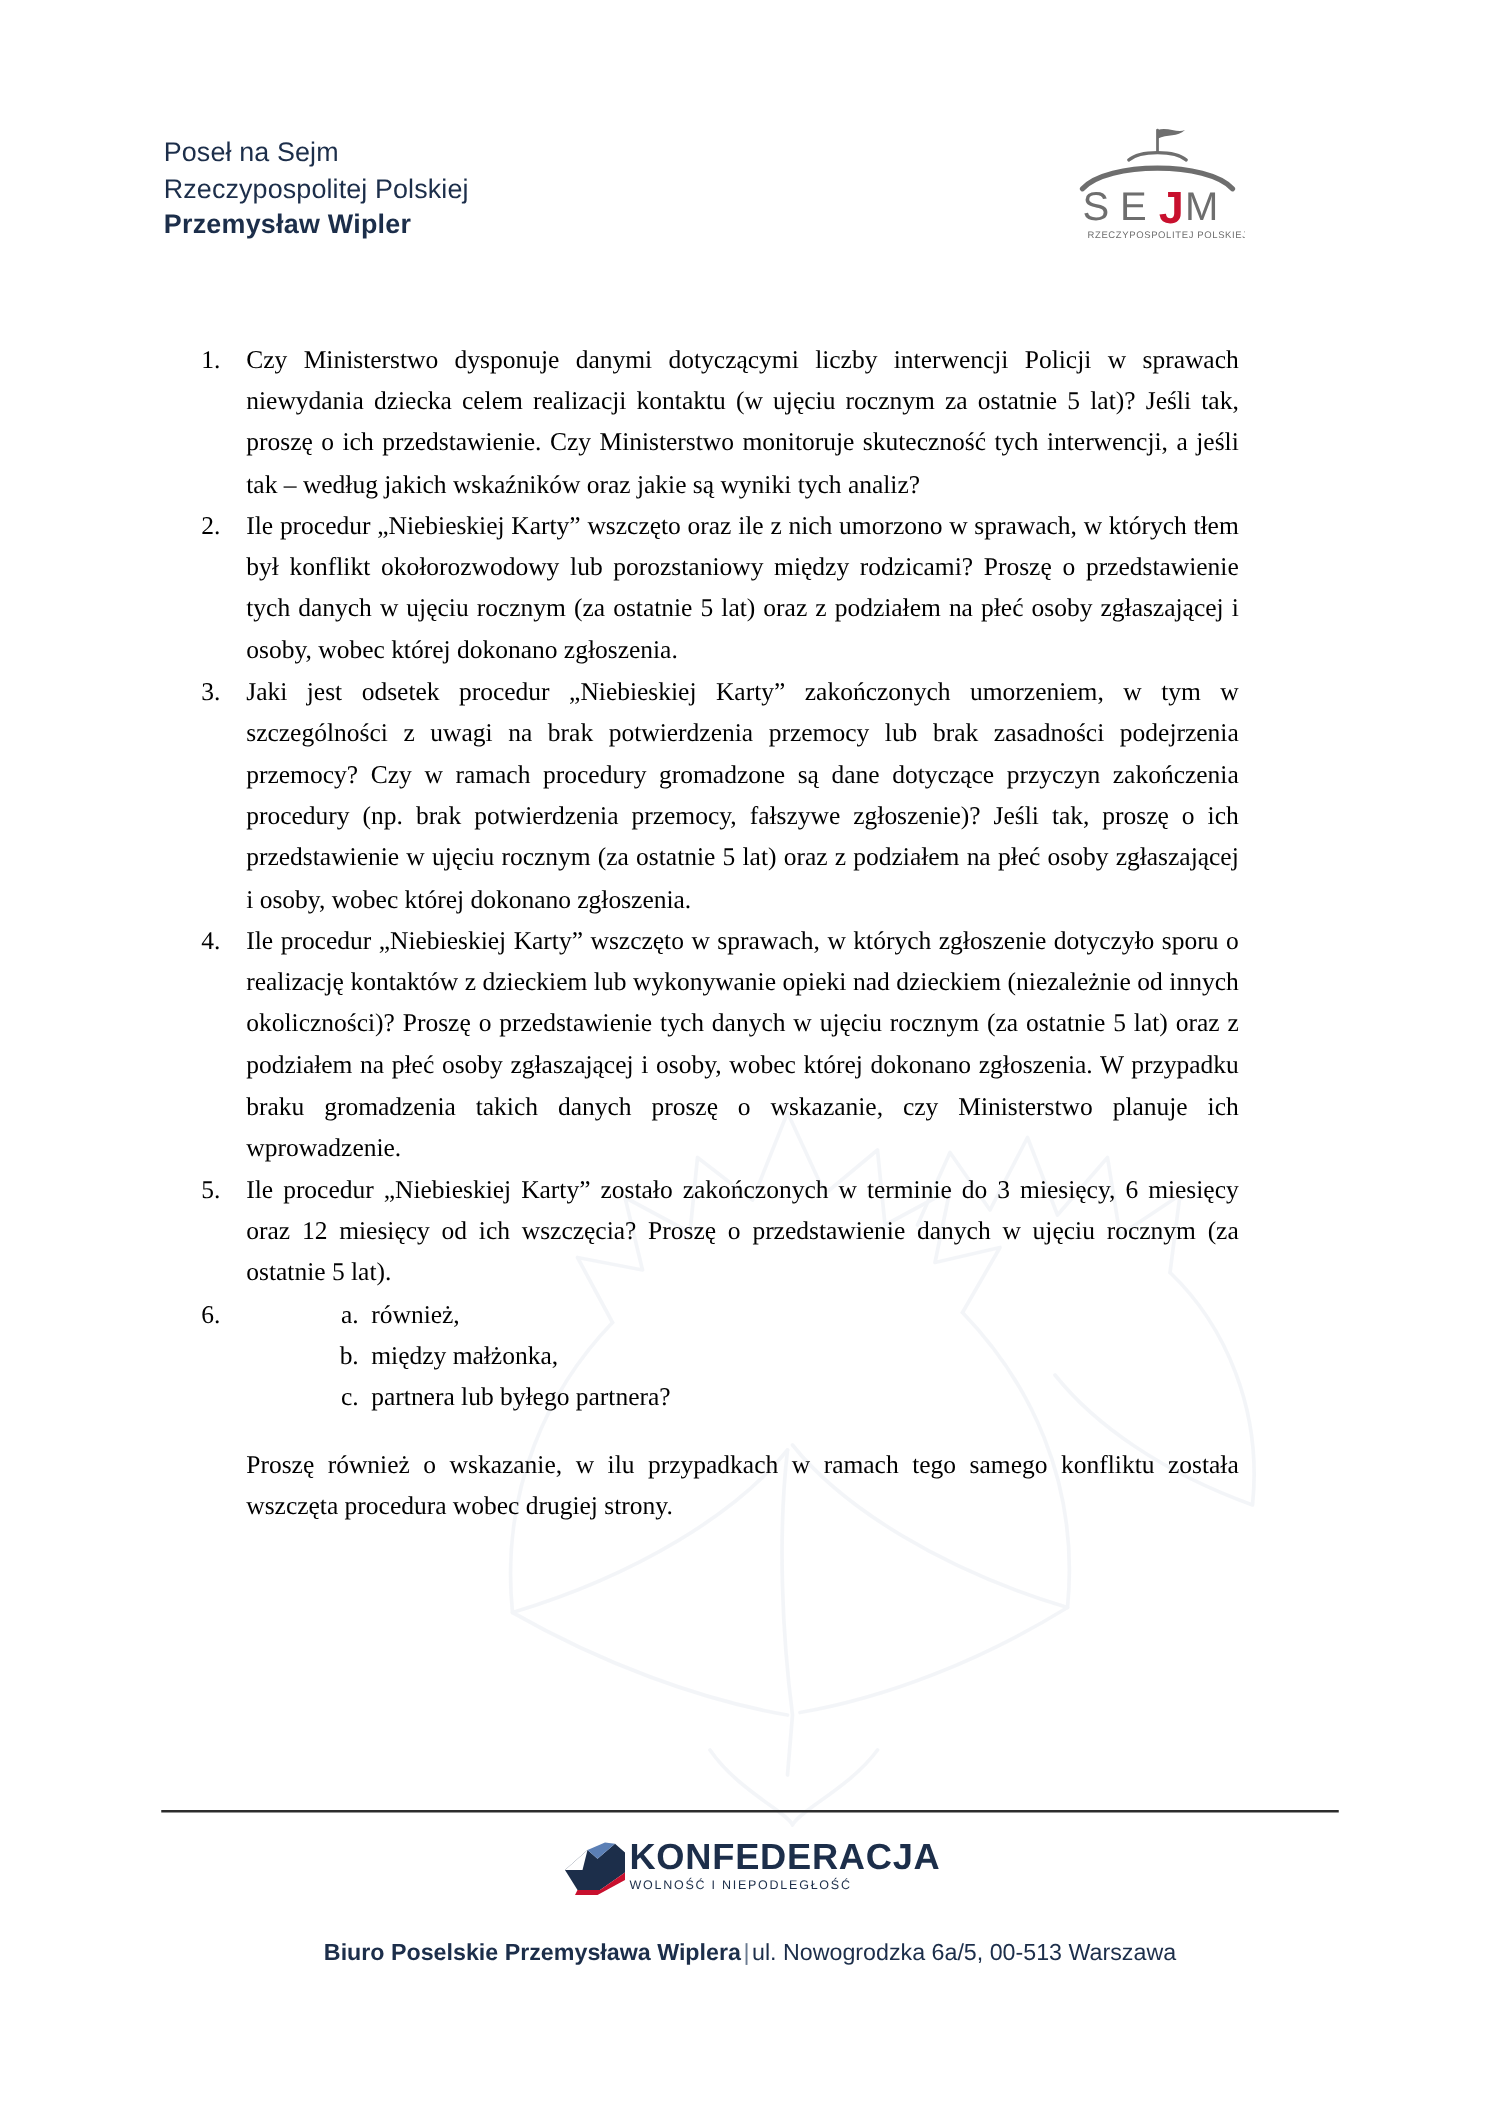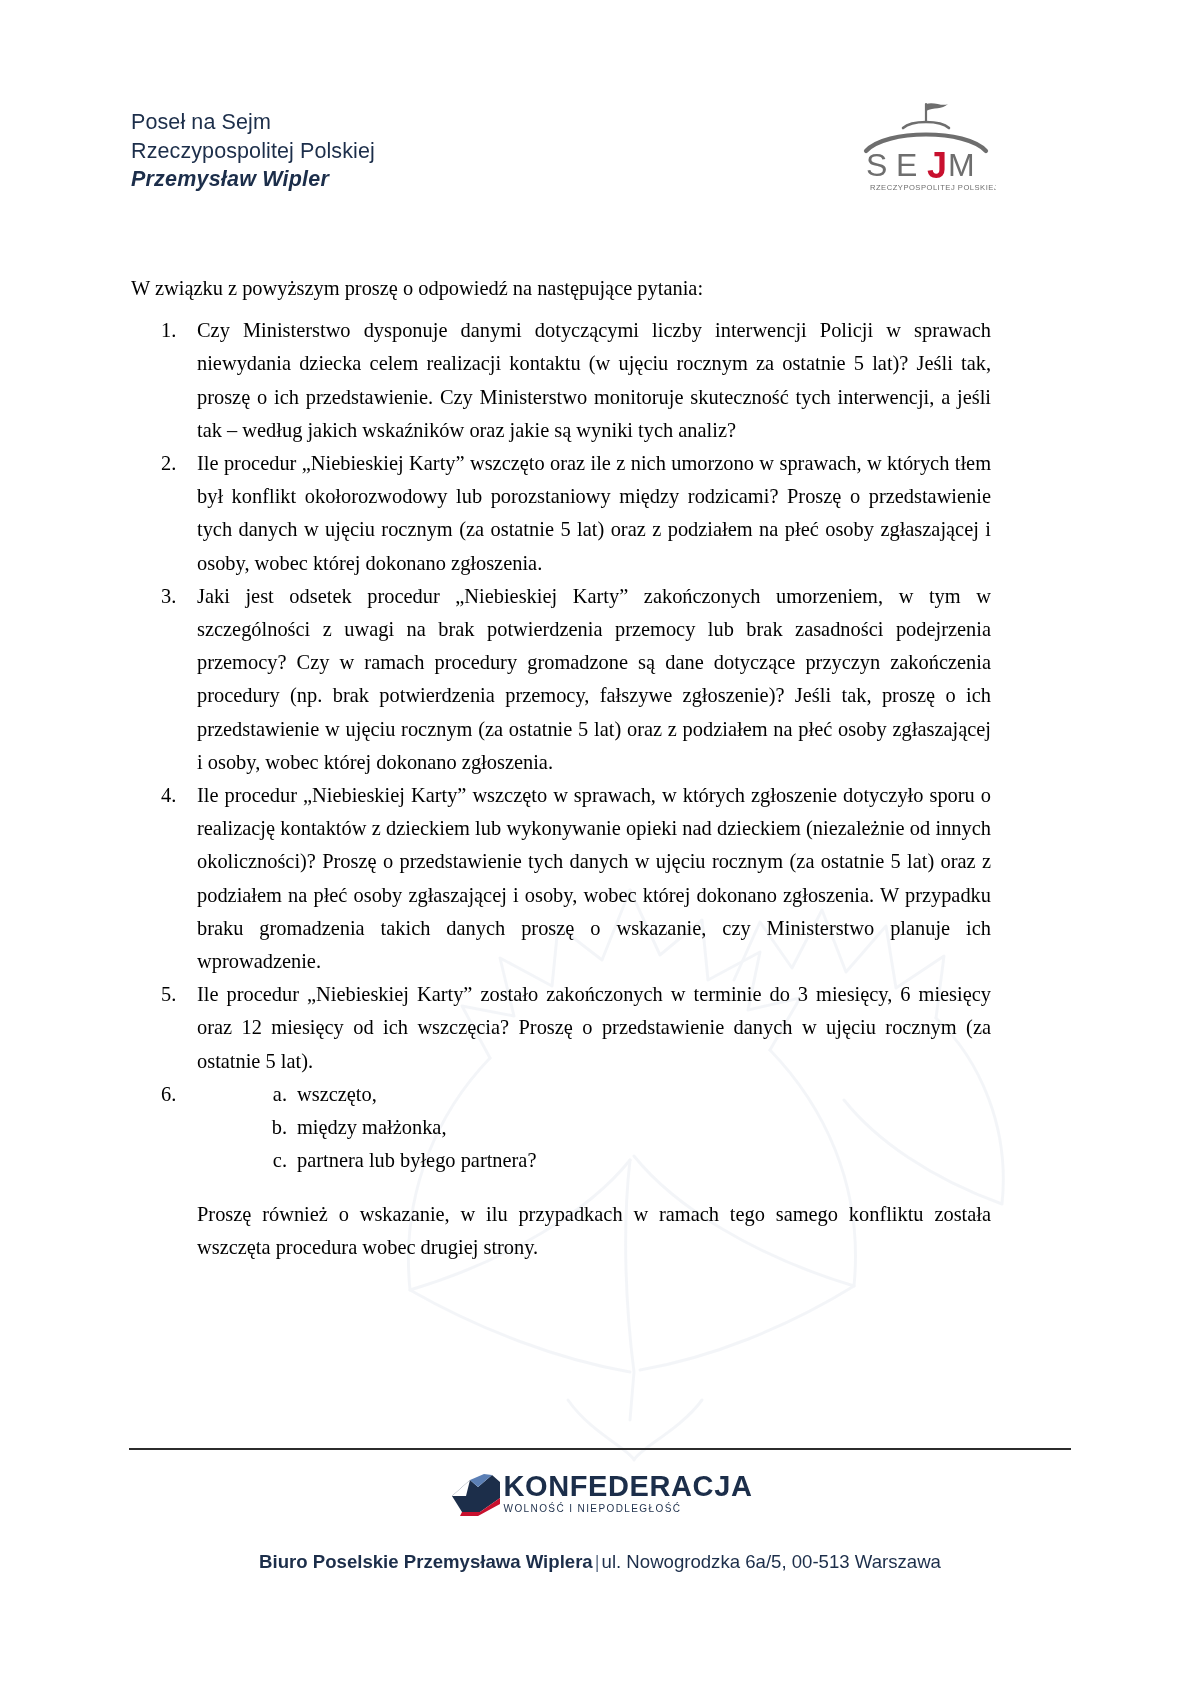--- a/index.html
+++ b/index.html
@@ -46,21 +46,20 @@
     line-height: 28.5px;
     letter-spacing: 0.1px;
   }
   .header-text .line {
     display: block;
     white-space: nowrap;
   }
   .header-text .name {
     font-weight: bold;
     letter-spacing: 0.2px;
-    font-style: italic;
   }
 
   
   .sejm-logo {
     position: absolute;
     left: 856px;
     top: 98px;
     width: 140px;
     height: 96px;
   }
@@ -226,21 +225,20 @@
         <text x="71" y="80" font-family="Liberation Sans, sans-serif" font-size="36" fill="#c8102e" font-weight="bold">J</text>
         <text x="92" y="78" font-family="Liberation Sans, sans-serif" font-size="32" fill="#6e6e6e">M</text>
 
         <text x="14" y="92" font-family="Liberation Sans, sans-serif" font-size="7.6" fill="#6e6e6e" letter-spacing="0.5">RZECZYPOSPOLITEJ POLSKIEJ</text>
       </svg>
     </div>
   </div>
 
   <div class="body-area">
 
-    <p class="intro">W związku z powyższym proszę o odpowiedź na następujące pytania:</p>
 
     <ol class="qlist">
       <li>
         <span class="marker">1.</span>
         <span class="qtext">Czy Ministerstwo dysponuje danymi dotyczącymi liczby interwencji Policji w sprawach niewydania dziecka celem realizacji kontaktu (w ujęciu rocznym za ostatnie 5 lat)? Jeśli tak, proszę o ich przedstawienie. Czy Ministerstwo monitoruje skuteczność tych interwencji, a jeśli tak – według jakich wskaźników oraz jakie są wyniki tych analiz?</span>
       </li>
       <li>
         <span class="marker">2.</span>
         <span class="qtext">Ile procedur „Niebieskiej Karty” wszczęto oraz ile z nich umorzono w sprawach, w których tłem był konflikt okołorozwodowy lub porozstaniowy między rodzicami? Proszę o przedstawienie tych danych w ujęciu rocznym (za ostatnie 5 lat) oraz z podziałem na płeć osoby zgłaszającej i osoby, wobec której dokonano zgłoszenia.</span>
       </li>
@@ -255,21 +253,21 @@
       <li>
         <span class="marker">5.</span>
         <span class="qtext">Ile procedur „Niebieskiej Karty” zostało zakończonych w terminie do 3 miesięcy, 6 miesięcy oraz 12 miesięcy od ich wszczęcia? Proszę o przedstawienie danych w ujęciu rocznym (za ostatnie 5 lat).</span>
       </li>
       <li>
         <span class="marker">6.</span>
 
         <ol class="sublist">
           <li>
             <span class="marker">a.</span>
-            <span>wszczęto,</span>
+            <span>również,</span>
           </li>
           <li>
             <span class="marker">b.</span>
             <span>między małżonka,</span>
           </li>
           <li>
             <span class="marker">c.</span>
             <span>partnera lub byłego partnera?</span>
           </li>
         </ol>

